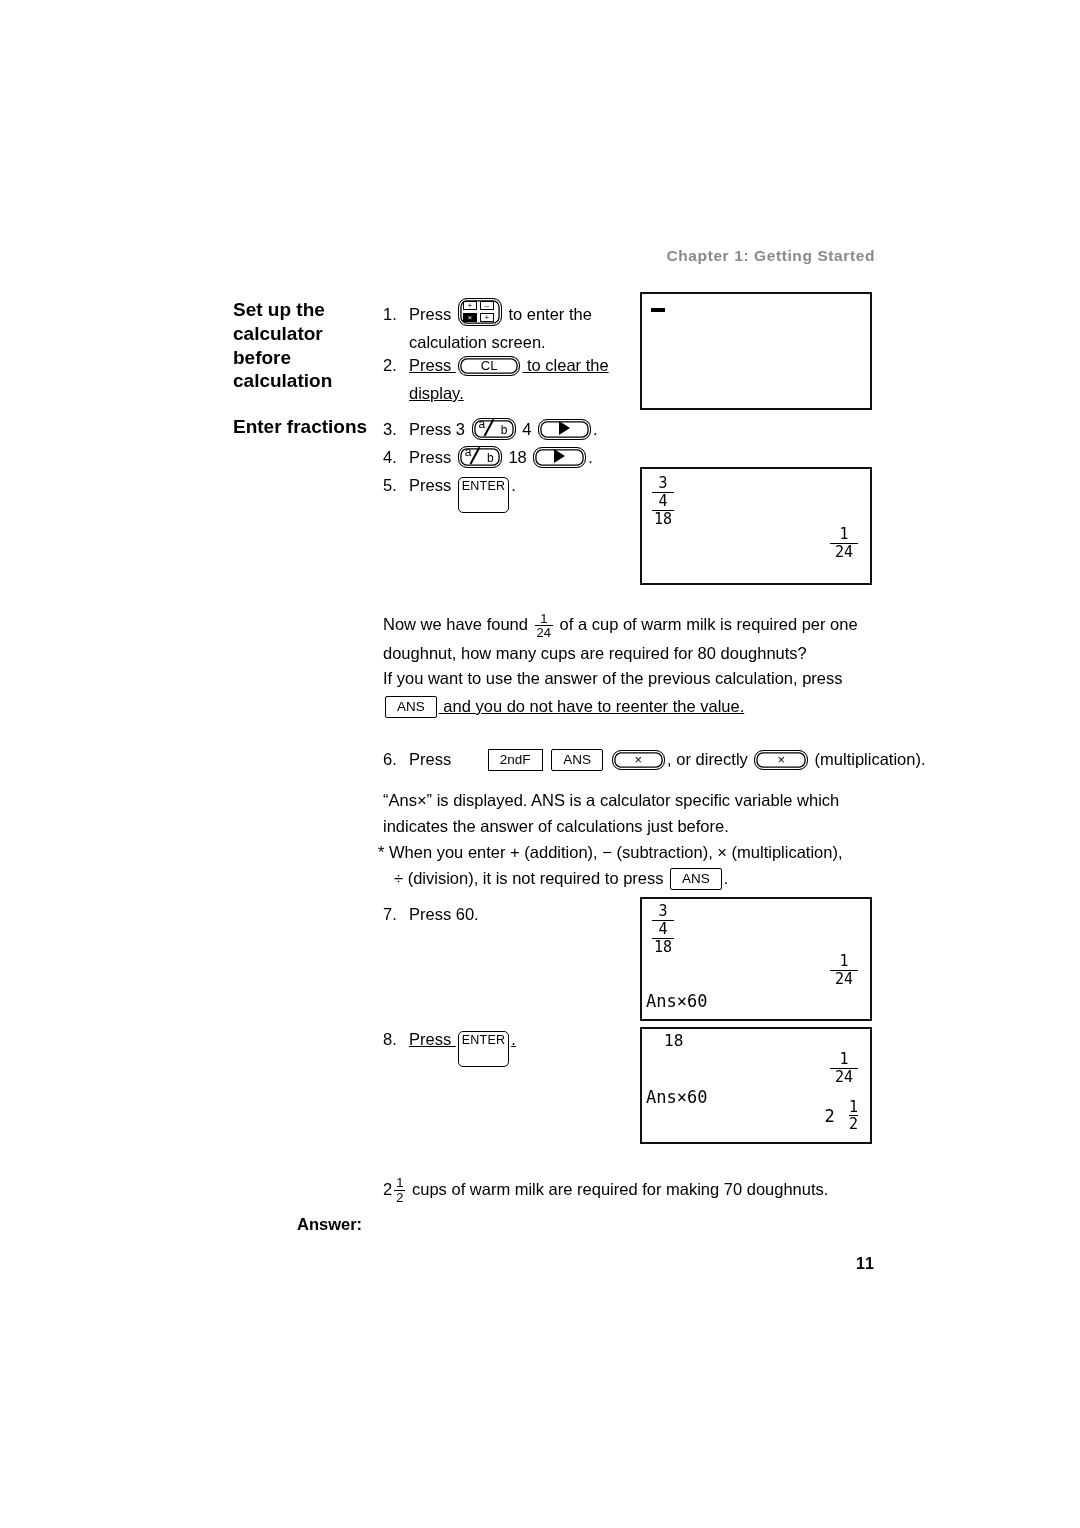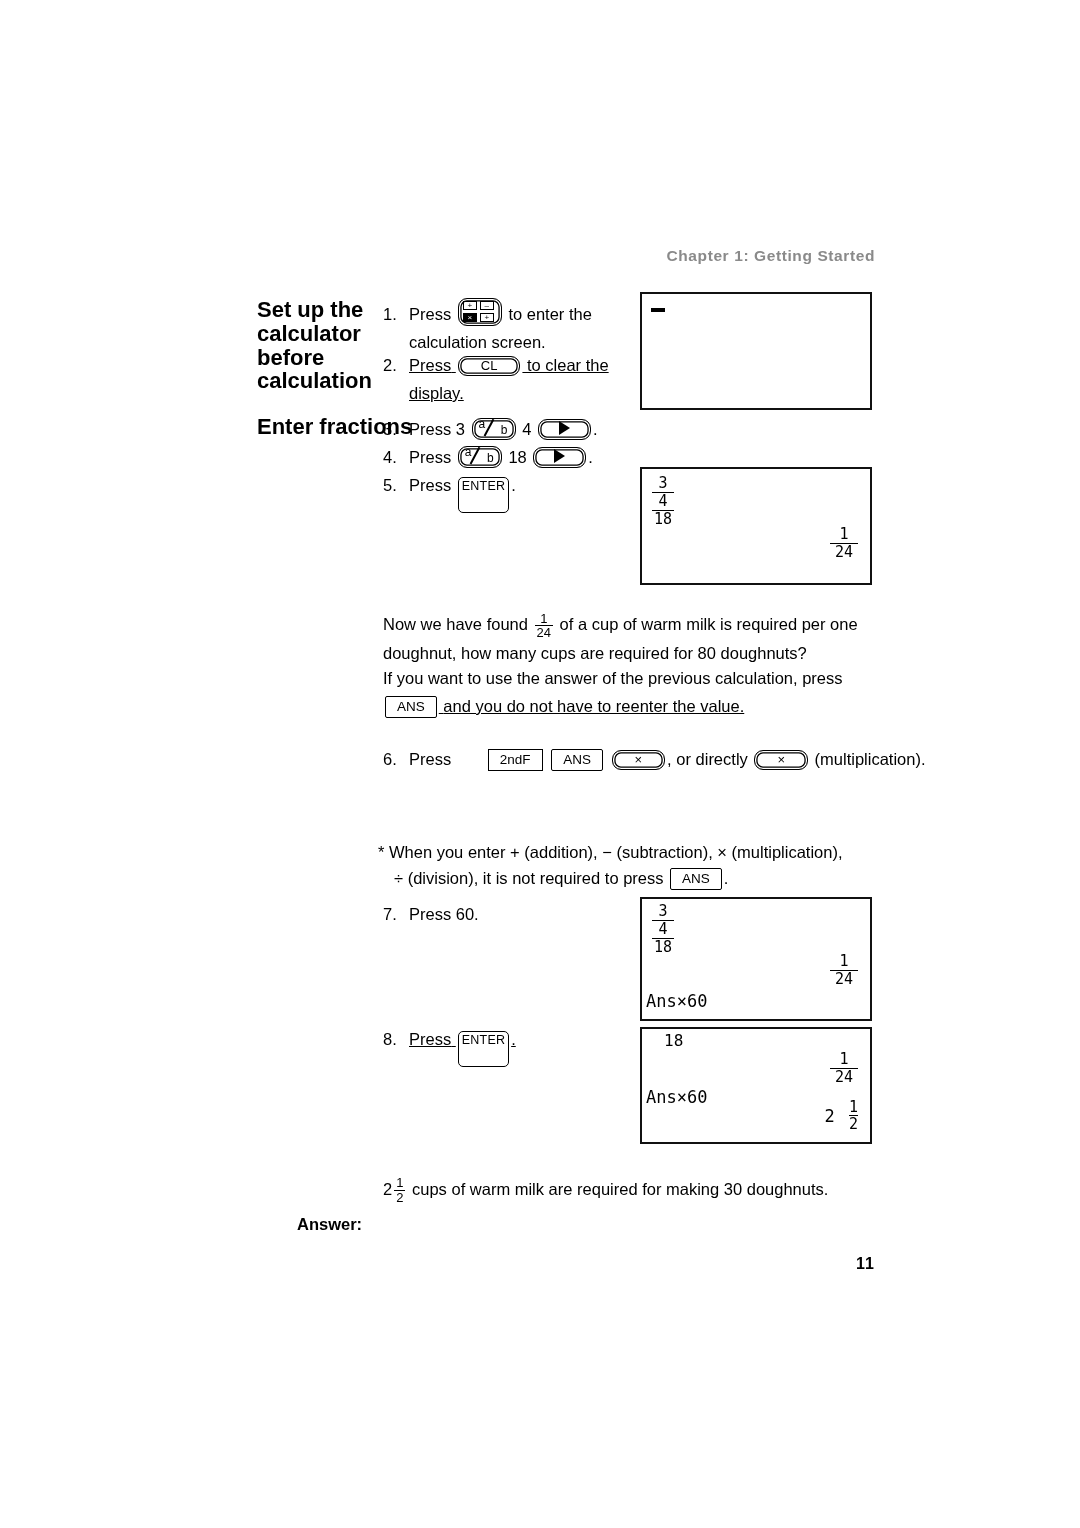--- a/index.html
+++ b/index.html
@@ -17,23 +17,22 @@
   .chapter-header{
     position:absolute; left:0; top:247px; width:875px;
     text-align:right;
     font-size:15.5px; font-weight:bold; letter-spacing:.6px;
     color:#8a8a8a;
   }
 
   
   .lead-head{
     position:absolute;
-    font-size:22px; font-weight:bold; line-height:23.8px;
+    font-size:19px; font-weight:bold; line-height:23.8px;
     color:#000;
-    margin-left:24px;
   }
   #head-setup{ left:233px; top:298px; width:150px; }
   #head-fractions{ left:233px; top:415px; width:180px; white-space:nowrap; }
 
   
   .step{
     position:absolute;
     font-size:16.5px; line-height:28px;
     white-space:nowrap;
   }
@@ -282,20 +281,24 @@
 
   <div class="step" style="left:383px; top:745px;">
     <span class="num">6.</span><span>Press</span>
     <span class="key sharp" style="border-radius:0;margin-left:32px;">2ndF</span>
     <span class="key sharp">ANS</span>
     <span class="key wide">×</span><span>, or directly</span>
     <span class="key wide">×</span>
     <span>(multiplication).</span>
   </div>
 
+  <div class="para" style="left:383px; top:787px;">
+    <div>“Ans×” is displayed. ANS is a calculator specific variable which</div>
+    <div>indicates the answer of calculations just before.</div>
+  </div>
 
   <div class="para" style="left:378px; top:839px;">
     <div>* When you enter + (addition), − (subtraction), × (multiplication),</div>
     <div style="padding-left:16px;">
       <span>÷ (division), it is not required to press</span>
       <span class="key sharp">ANS</span><span>.</span>
     </div>
   </div>
 
   <div class="step" style="left:383px; top:900px;">
@@ -363,18 +366,18 @@
   </div>
 
   <div class="answer-label">Answer:</div>
   <div class="answer-text">
     <span class="mixed">
       <span class="whole">2</span><span class="frac" style="vertical-align:-0.5em;">
         <span class="n">1</span>
         <span class="d">2</span>
       </span>
     </span>
-    <span>cups of warm milk are required for making 30 doughnuts.</span>
+    <span>cups of warm milk are required for making 70 doughnuts.</span>
   </div>
 
   <div class="page-number">11</div>
 
 </div>
 
 </body></html>

